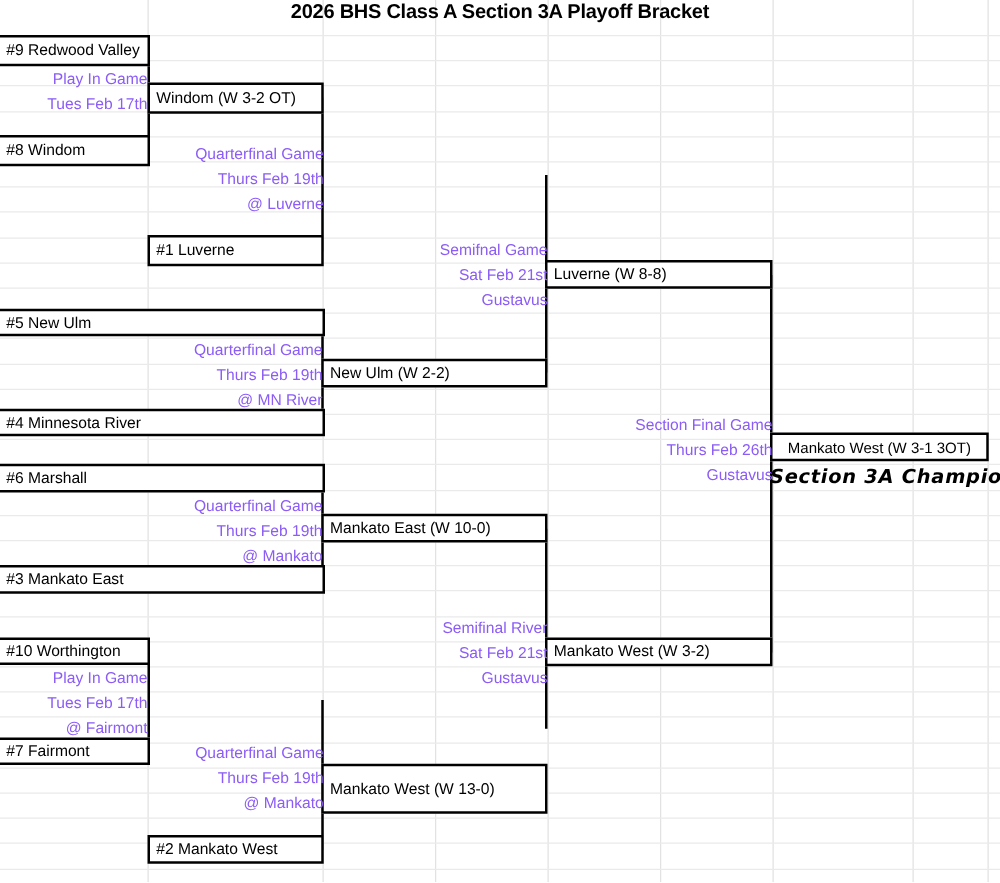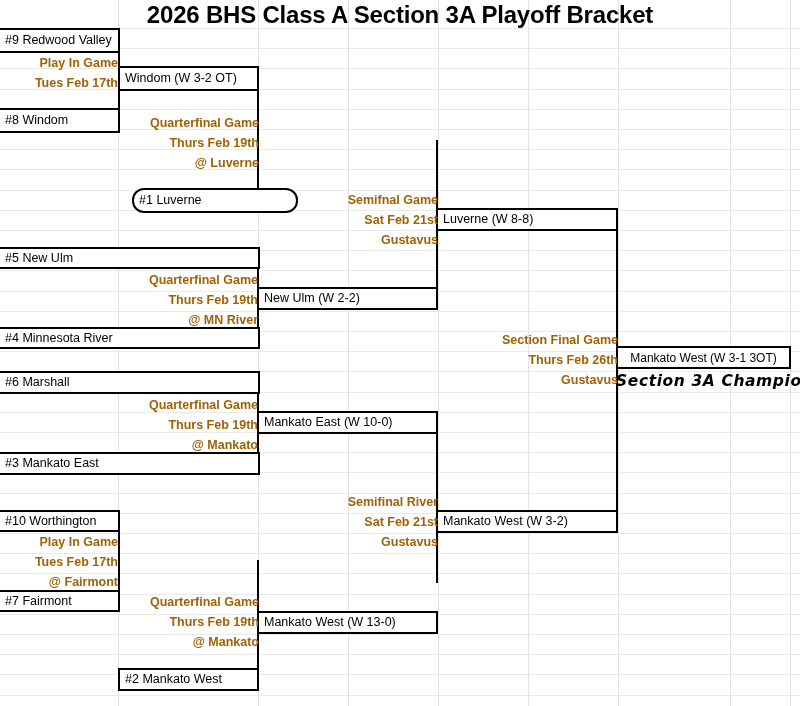--- a/index.html
+++ b/index.html
@@ -17,21 +17,21 @@
   }
   
   .gridline-v{position:absolute;top:0;bottom:0;width:1px;background:#e2e2e2;}
   .gridline-h{position:absolute;left:0;right:0;height:1px;background:#eaeaea;}
 
   
   #title{
     position:absolute;
     left:0;right:0;top:1px;
     text-align:center;
-    font-size:24px;
+    font-size:16px;
     font-weight:bold;
     letter-spacing:-0.2px;
     color:#000;
     z-index:6;
     white-space:nowrap;
   }
 
   
   .box{
     position:absolute;
@@ -55,25 +55,24 @@
     width:0;
     border-right:2.5px solid #000;
     z-index:3;
   }
 
   
   .label{
     position:absolute;
     font-size:12.5px;
     line-height:20px;
-    color:#a16207;
+    color:#8b5cf6;
     text-align:center;
     z-index:5;
     white-space:nowrap;
-    font-weight:bold;
   }
   .label.right{text-align:right;padding-right:6px;}
 
   
   #champion-label{
     position:absolute;
     font-family:"DejaVu Sans",sans-serif;
     font-size:15.5px;
     font-weight:bold;
     font-style:italic;
@@ -140,21 +139,21 @@
 
   <div class="box" style="left:-2px;top:108px;width:122px;height:25px;">#8 Windom</div>
 
   <div class="label right" style="left:0px;top:53px;width:118px;">Play In Game</div>
   <div class="label right" style="left:0px;top:73px;width:118px;">Tues Feb 17th</div>
 
   <div class="stem" style="left:118px;top:40px;height:81px;"></div>
 
   <div class="box" style="left:118px;top:66px;width:141px;height:25px;">Windom (W 3-2 OT)</div>
 
-  <div class="box" style="left:132px;top:188px;width:166px;height:25px;border-radius:12px;">#1 Luverne</div>
+  <div class="box" style="left:118px;top:188px;width:141px;height:25px;">#1 Luverne</div>
   <div class="label right" style="left:118px;top:113px;width:141px;">Quarterfinal Game</div>
   <div class="label right" style="left:118px;top:133px;width:141px;">Thurs Feb 19th</div>
   <div class="label right" style="left:118px;top:153px;width:141px;">@ Luverne</div>
   <div class="stem" style="left:257px;top:78px;height:123px;"></div>
 
   <div class="box" style="left:-2px;top:247px;width:262px;height:22px;">#5 New Ulm</div>
   <div class="box" style="left:-2px;top:327px;width:262px;height:22px;">#4 Minnesota River</div>
   <div class="label right" style="left:0px;top:270px;width:258px;">Quarterfinal Game</div>
   <div class="label right" style="left:0px;top:290px;width:258px;">Thurs Feb 19th</div>
   <div class="label right" style="left:0px;top:310px;width:258px;">@ MN River</div>
@@ -180,21 +179,21 @@
   <div class="label right" style="left:0px;top:532px;width:118px;">Play In Game</div>
   <div class="label right" style="left:0px;top:552px;width:118px;">Tues Feb 17th</div>
   <div class="label right" style="left:0px;top:572px;width:118px;">@ Fairmont</div>
   <div class="stem" style="left:118px;top:521px;height:80px;"></div>
 
   <div class="box" style="left:118px;top:668px;width:141px;height:23px;">#2 Mankato West</div>
   <div class="label right" style="left:118px;top:592px;width:141px;">Quarterfinal Game</div>
   <div class="label right" style="left:118px;top:612px;width:141px;">Thurs Feb 19th</div>
   <div class="label right" style="left:118px;top:632px;width:141px;">@ Mankato</div>
   <div class="stem" style="left:257px;top:560px;height:120px;"></div>
-  <div class="box" style="left:257px;top:611px;width:181px;height:23px;">Mankato West (W 13-0)</div>
+  <div class="box" style="left:257px;top:611px;width:181px;height:40px;">Mankato West (W 13-0)</div>
 
   <div class="label right" style="left:258px;top:492px;width:180px;">Semifinal River</div>
   <div class="label right" style="left:258px;top:512px;width:180px;">Sat Feb 21st</div>
   <div class="label right" style="left:258px;top:532px;width:180px;">Gustavus</div>
   <div class="stem" style="left:436px;top:423px;height:160px;"></div>
   <div class="box" style="left:436px;top:510px;width:182px;height:23px;">Mankato West (W 3-2)</div>
 
   <div class="label right" style="left:438px;top:330px;width:180px;">Section Final Game</div>
   <div class="label right" style="left:438px;top:350px;width:180px;">Thurs Feb 26th</div>
   <div class="label right" style="left:438px;top:370px;width:180px;">Gustavus</div>

